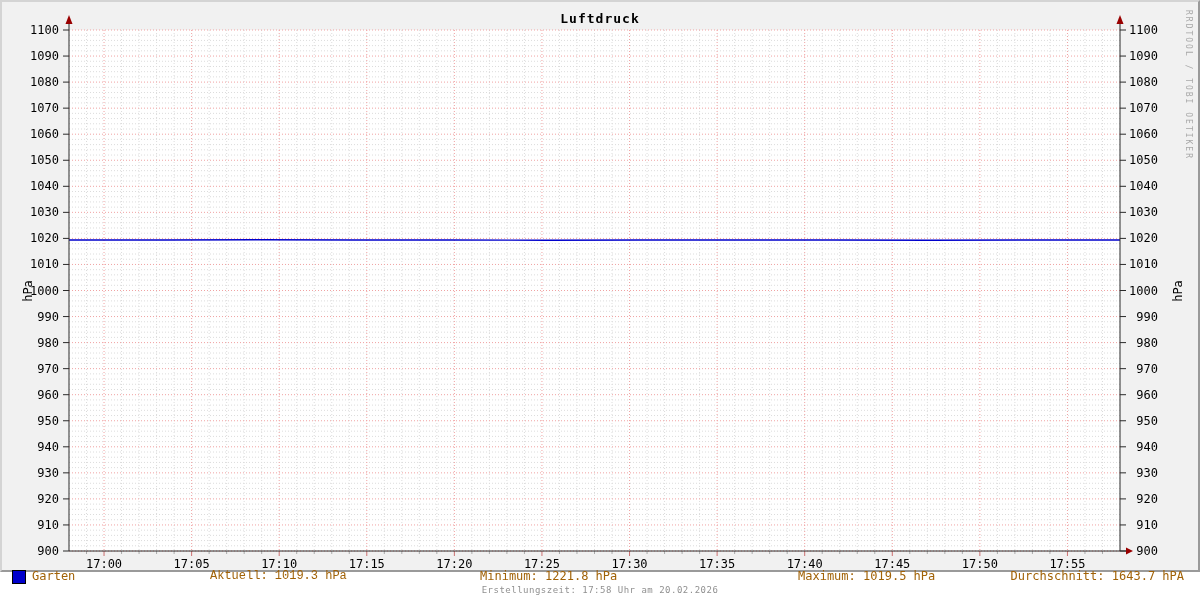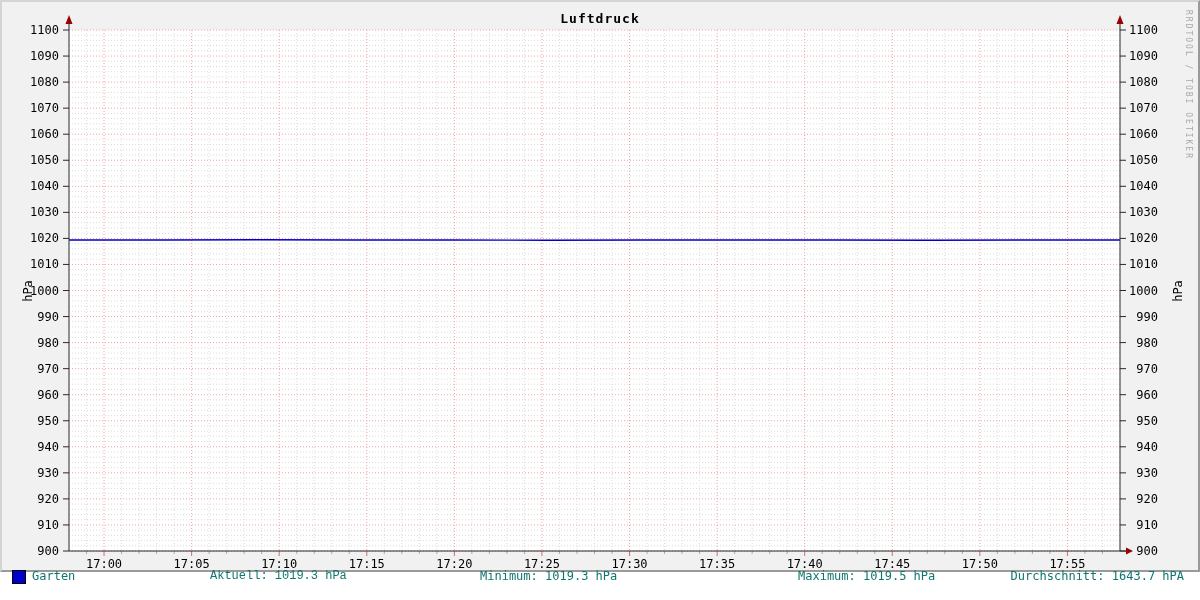--- a/index.html
+++ b/index.html
@@ -14,21 +14,21 @@
     position:absolute;top:9px;left:0;width:100%;text-align:center;
     font-size:13px;font-weight:bold;letter-spacing:1px;color:#000;
   }
   .ylab{
     position:absolute;font-size:12px;color:#000;white-space:nowrap;
     transform:translate(-50%,-50%) rotate(-90deg);
   }
   .ylab.left{left:26px;top:289px;}
   .ylab.right{left:1176px;top:289px;}
   svg.plot{position:absolute;left:0;top:0;width:1200px;height:600px;}
-  .legend{position:absolute;left:0;top:567px;width:100%;height:16px;font-size:12px;color:#0f766e;}
+  .legend{position:absolute;left:0;top:567px;width:100%;height:16px;font-size:12px;color:#a16207;}
   .legend .swatch{position:absolute;left:10px;top:1px;width:12px;height:12px;border:1px solid #000;}
   .legend .series-name{position:absolute;left:30px;top:0;}
   .legend .stat-aktuell{position:absolute;left:208px;top:0;font-family:Liberation Mono, monospace;}
   .legend .stat-minimum{position:absolute;left:478px;top:0;}
   .legend .stat-maximum{position:absolute;left:748px;top:0;padding-left:48px;}
   .legend .stat-durchschnitt{position:absolute;right:14px;top:0;}
   .footer{
     position:absolute;top:583px;left:0;width:100%;text-align:center;
     font-size:9px;color:#909090;letter-spacing:0.5px;
   }
@@ -384,19 +384,20 @@
         <text x="890.2833333333333" y="566" text-anchor="middle">17:45</text>
         <text x="977.8666666666666" y="566" text-anchor="middle">17:50</text>
         <text x="1065.4499999999998" y="566" text-anchor="middle">17:55</text>
       </g>
     </svg>
 
   <div class="legend">
     <span class="swatch" id="legendSwatch" style="background: rgb(0, 0, 204);"></span>
     <span class="series-name">Garten</span>
     <span class="stat-aktuell">Aktuell: 1019.3 hPa</span>
-    <span class="stat-minimum">Minimum: 1019.3 hPa</span>
+    <span class="stat-minimum">Minimum: 1221.8 hPa</span>
     <span class="stat-maximum">Maximum: 1019.5 hPa</span>
     <span class="stat-durchschnitt">Durchschnitt: 1643.7 hPA</span>
   </div>
 
+  <div class="footer">Erstellungszeit: 17:58 Uhr am 20.02.2026</div>
   <div class="watermark">RRDTOOL / TOBI OETIKER</div>
 </div>
 
 </body></html>

